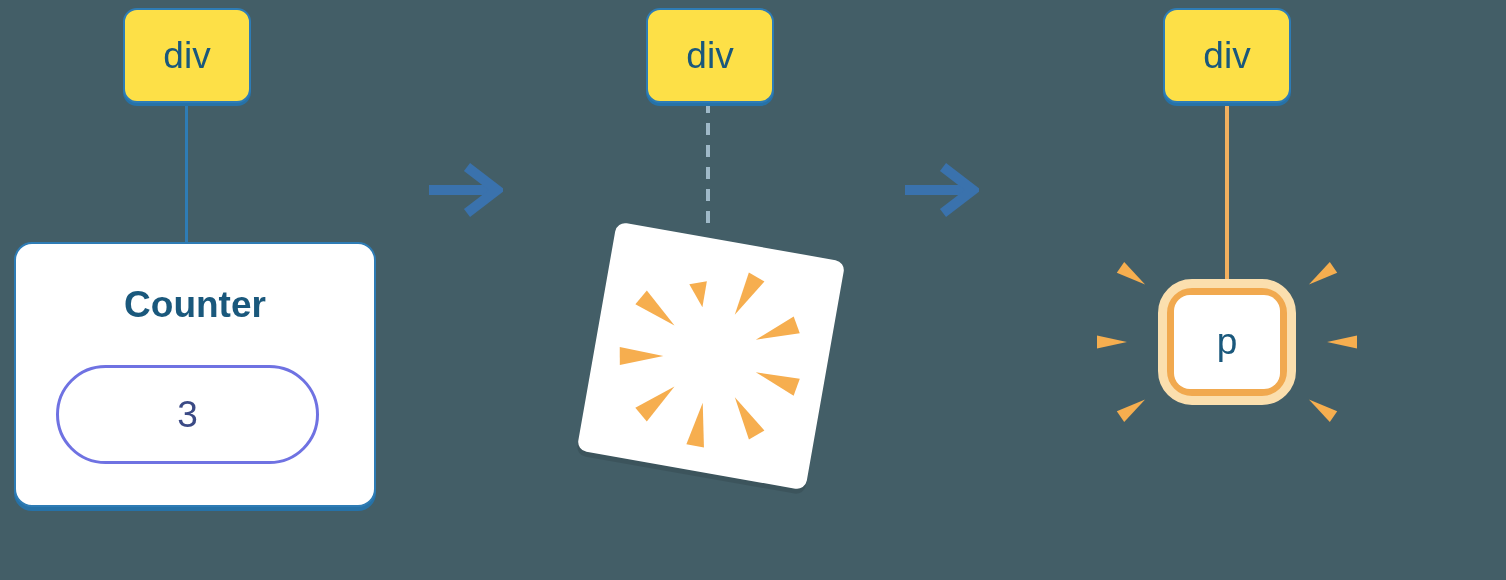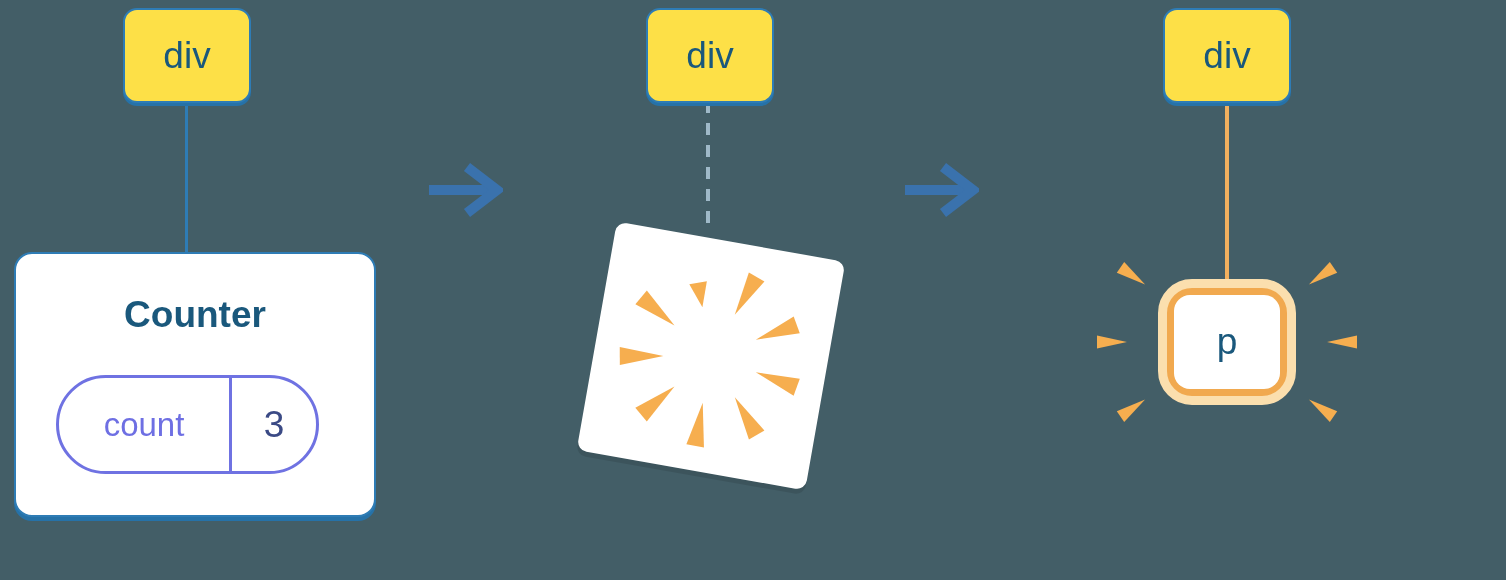--- a/index.html
+++ b/index.html
@@ -23,21 +23,21 @@
   .tag-box{
     position:absolute;top:8px;width:128px;height:95px;box-sizing:border-box;
     background:#fde047;border:2px solid #2e7cb5;border-radius:14px;
     box-shadow:0 3px 0 #2672a8;
     display:flex;align-items:center;justify-content:center;
     font-size:37px;font-weight:500;color:#1a587c;z-index:2;
   }
 
   
   .counter-card{
-    position:absolute;left:14px;top:252px;width:362px;height:265px;box-sizing:border-box;
+    position:absolute;left:14px;top:242px;width:362px;height:265px;box-sizing:border-box;
     background:#ffffff;border:2px solid #2e7cb5;border-radius:18px;
     box-shadow:0 4px 0 #2672a8;z-index:2;
   }
   .counter-title{
     margin-top:40px;text-align:center;
     font-size:37px;font-weight:600;color:#1a587c;
   }
   .state-pill{
     position:absolute;left:40px;top:121px;width:263px;height:99px;box-sizing:border-box;
     border:3px solid #6f72e2;border-radius:60px;background:#ffffff;
@@ -83,21 +83,20 @@
 
 <div class="canvas">
 
   <div class="vline blue" style="left:185px;top:101px;height:156px;"></div>
   <div class="tag-box" style="left:123px;">
     <span>div</span>
   </div>
   <div class="counter-card">
     <div class="counter-title">Counter</div>
     <div class="state-pill">
-      <div class="pill-key">count</div>
       <div class="pill-value">3</div>
     </div>
   </div>
 
   <svg class="arrow" style="left:427px;" width="76" height="58" viewBox="0 0 76 58">
     <path d="M2 29 H64" stroke="#3a72ad" stroke-width="10" fill="none"></path>
     <path d="M40 6 L70 29 L40 52" stroke="#3a72ad" stroke-width="10" fill="none" stroke-linejoin="miter"></path>
   </svg>
 
   <div class="vline dashed" style="left:706px;top:101px;height:130px;"></div>

